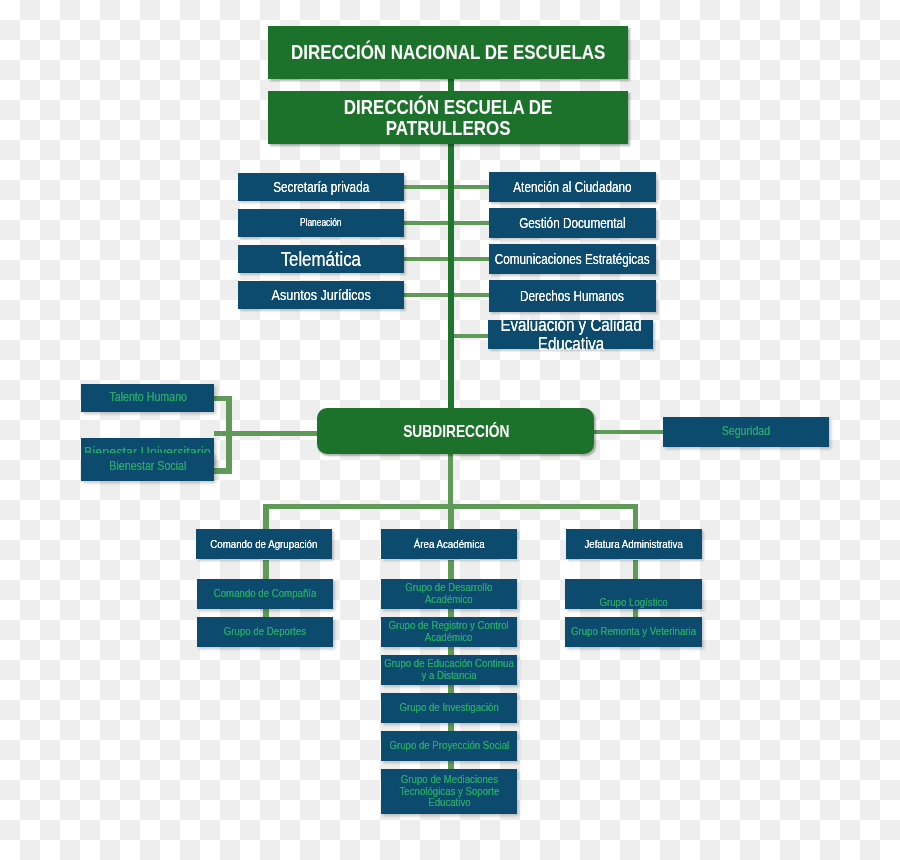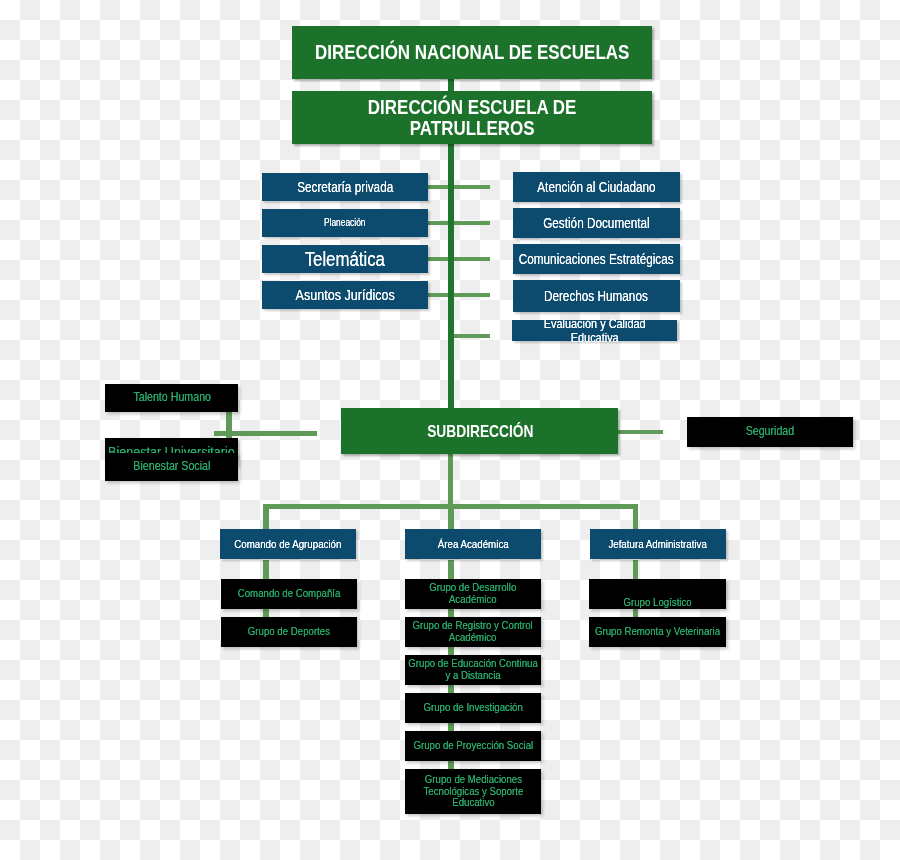--- a/index.html
+++ b/index.html
@@ -7,30 +7,30 @@
   body{
     width:900px;height:860px;
     font-family:"Liberation Sans", sans-serif;
     -webkit-font-smoothing:antialiased;
     background: repeating-conic-gradient(#eeeeee 0% 25%, #ffffff 0% 50%) 0 0 / 40px 40px;
     position:relative;overflow:hidden;
   }
   #chart{position:absolute;left:0;top:0;width:900px;height:860px;}
 
   .node{position:absolute;box-sizing:border-box;display:flex;align-items:center;
-        justify-content:center;text-align:center;line-height:var(--lh,1.04);z-index:3;margin-left:24px;}
+        justify-content:center;text-align:center;line-height:var(--lh,1.04);z-index:3;}
   .node > span{display:block;box-sizing:border-box;white-space:pre;
         transform:scaleX(var(--sx,0.84));transform-origin:center center;
         filter:opacity(1);}
 
   .dark{background:#1d722b;color:#ffffff;font-weight:bold;
         box-shadow:1.5px 2px 2px rgba(0,0,0,0.30);}
   .olive{background:#0c4a6e;color:#ffffff;text-shadow:0 0 0.35px currentColor;
         box-shadow:2px 2px 2px rgba(0,0,0,0.20);}
-  .white{background:#000000;color:#27a868;text-shadow:0 0 0.35px currentColor;
+  .white{background:#0c4a6e;color:#27a868;text-shadow:0 0 0.35px currentColor;
         box-shadow:2px 2px 3px rgba(0,0,0,0.22);}
 
   .ln{position:absolute;background:#5f9a59;z-index:1;}
   .lnd{position:absolute;background:#1d762c;z-index:2;}
 </style>
 </head>
 <body>
 
 <div id="chart">
 
@@ -101,26 +101,26 @@
     </div>
   <div class="node olive" style="left:489px;top:208px;width:166.5px;height:30px;font-size:14px;">
     <span>Gestión Documental</span>
     </div>
   <div class="node olive" style="left:489px;top:244px;width:166.5px;height:30px;font-size:14px;">
     <span>Comunicaciones Estratégicas</span>
     </div>
   <div class="node olive" style="left:489px;top:279.9px;width:166.5px;height:32px;font-size:14px;">
     <span>Derechos Humanos</span>
     </div>
-  <div class="node olive" style="left:488.2px;top:320.4px;width:165px;height:21px;font-size:13px;">
+  <div class="node olive" style="left:488.2px;top:320.4px;width:165px;height:29px;font-size:18px;">
     <span>Evaluación y Calidad
 Educativa</span>
     </div>
 
-  <div class="node dark" style="left:317.3px;top:408.4px;width:277.2px;height:45.5px;font-size:16.4px;">
+  <div class="node dark" style="left:317.3px;top:408.4px;width:277.2px;height:45.5px;font-size:16.4px;border-radius:10px;">
     <span>SUBDIRECCIÓN</span>
   </div>
 
   <div class="node white" style="left:81.2px;top:383.9px;width:133.2px;height:27.7px;font-size:12.7px;">
     <span>Talento Humano</span>
     </div>
   <div class="node white" style="left:81.2px;top:438px;width:133.2px;height:27.7px;font-size:15px;">
     <span>Bienestar Universitario</span>
     </div>
   <div class="node white" style="left:81.2px;top:452.9px;width:133.2px;height:27.7px;font-size:12.7px;">

